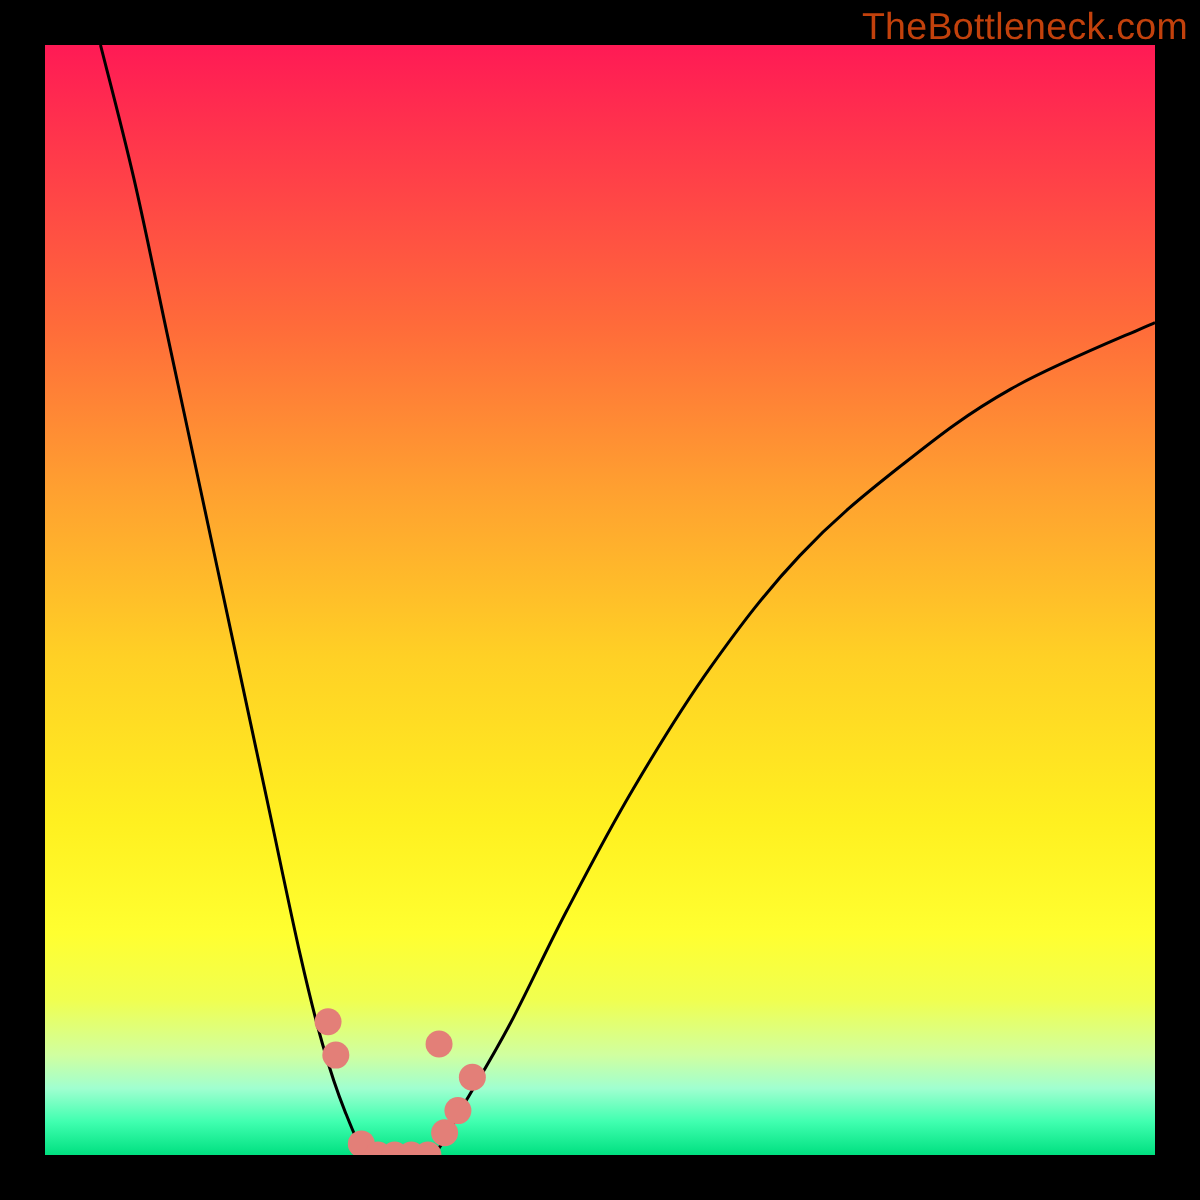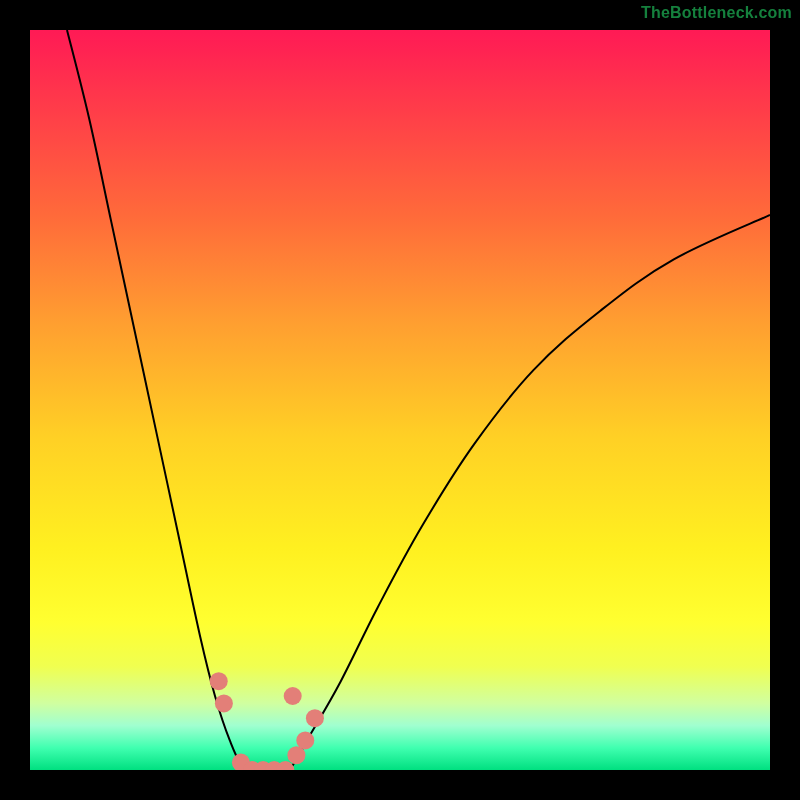--- a/index.html
+++ b/index.html
@@ -44,23 +44,23 @@
     position: absolute;
     left: 0;
     top: 0;
     width: 740px;
     height: 740px;
   }
   .watermark {
     position: absolute;
     top: 4px;
     right: 8px;
-    color: #15803d;
-    font-size: 16px;
-    font-weight: 700;
+    color: #c2410c;
+    font-size: 25px;
+    font-weight: 400;
     letter-spacing: 0.2px;
     user-select: none;
   }
 </style>
 </head>
 <body>
 
 <div class="frame">
   <div class="plot">
     <svg viewBox="0 0 740 740">

